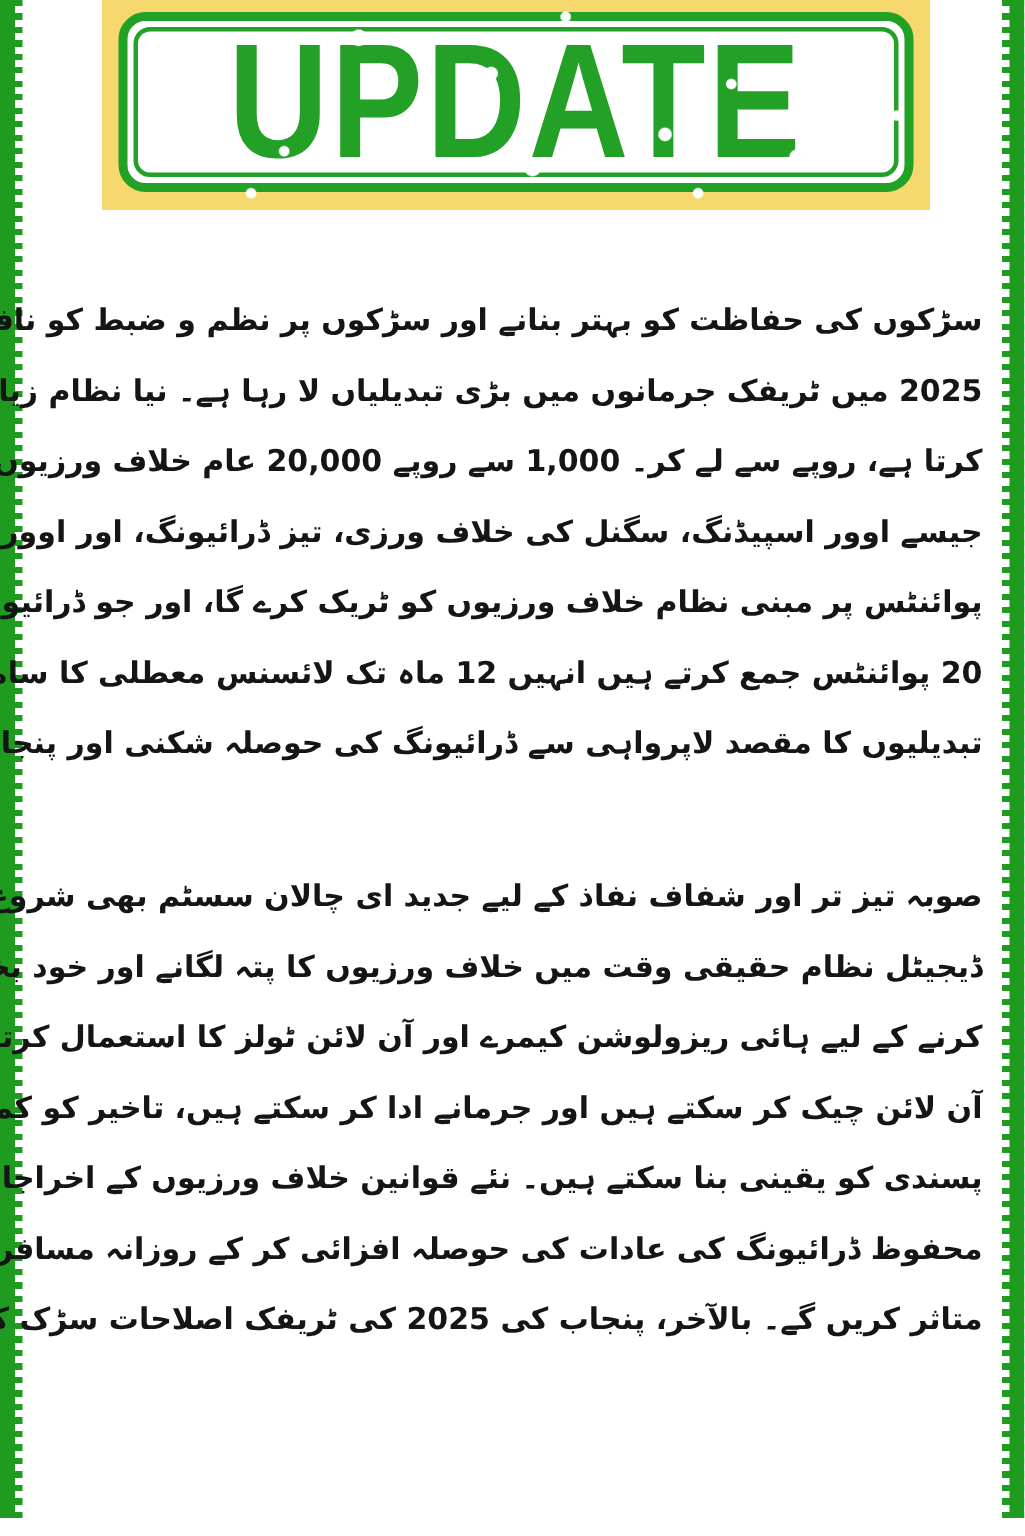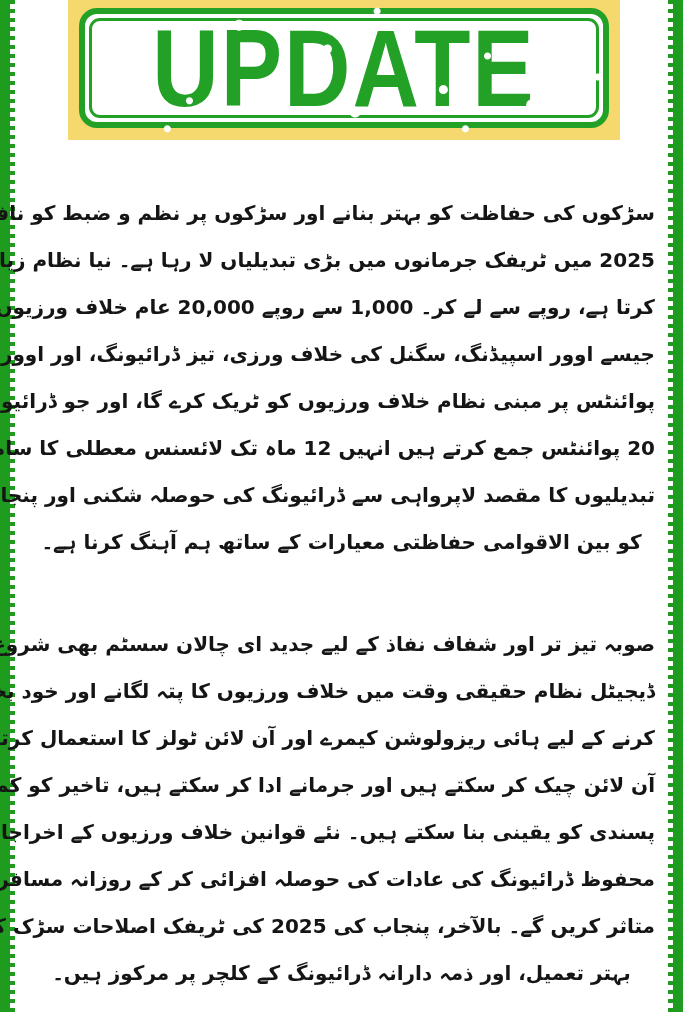--- a/index.html
+++ b/index.html
@@ -132,27 +132,25 @@
 
   <div class="article">
     <div class="para">
       <div class="text-line">سڑکوں کی حفاظت کو بہتر بنانے اور سڑکوں پر نظم و ضبط کو نافذ کرنے کے لیے پنجاب</div>
       <div class="text-line">2025 میں ٹریفک جرمانوں میں بڑی تبدیلیاں لا رہا ہے۔ نیا نظام زیادہ جرمانے عائد</div>
       <div class="text-line">کرتا ہے، روپے سے لے کر۔ 1,000 سے روپے 20,000 عام خلاف ورزیوں</div>
       <div class="text-line">جیسے اوور اسپیڈنگ، سگنل کی خلاف ورزی، تیز ڈرائیونگ، اور اوور لوڈنگ گاڑیاں۔</div>
       <div class="text-line">پوائنٹس پر مبنی نظام خلاف ورزیوں کو ٹریک کرے گا، اور جو ڈرائیور ایک سال میں</div>
       <div class="text-line">20 پوائنٹس جمع کرتے ہیں انہیں 12 ماہ تک لائسنس معطلی کا سامنا کرنا پڑ سکتا ہے۔</div>
       <div class="text-line">تبدیلیوں کا مقصد لاپرواہی سے ڈرائیونگ کی حوصلہ شکنی اور پنجاب کے ٹریفک قوانین</div>
-      <div class="text-line">کو بین الاقوامی حفاظتی معیارات کے ساتھ ہم آہنگ کرنا ہے۔</div>
     </div>
     <div class="para">
       <div class="text-line">صوبہ تیز تر اور شفاف نفاذ کے لیے جدید ای چالان سسٹم بھی شروع کر رہا ہے۔ یہ</div>
       <div class="text-line">ڈیجیٹل نظام حقیقی وقت میں خلاف ورزیوں کا پتہ لگانے اور خود بخود جرمانے جاری</div>
       <div class="text-line">کرنے کے لیے ہائی ریزولوشن کیمرے اور آن لائن ٹولز کا استعمال کرتا ہے۔ ڈرائیور</div>
       <div class="text-line">آن لائن چیک کر سکتے ہیں اور جرمانے ادا کر سکتے ہیں، تاخیر کو کم کر کے اور انصاف</div>
       <div class="text-line">پسندی کو یقینی بنا سکتے ہیں۔ نئے قوانین خلاف ورزیوں کے اخراجات میں اضافہ اور</div>
       <div class="text-line">محفوظ ڈرائیونگ کی عادات کی حوصلہ افزائی کر کے روزانہ مسافروں کو نمایاں طور پر</div>
       <div class="text-line">متاثر کریں گے۔ بالآخر، پنجاب کی 2025 کی ٹریفک اصلاحات سڑک کی حفاظت،</div>
-      <div class="text-line">بہتر تعمیل، اور ذمہ دارانہ ڈرائیونگ کے کلچر پر مرکوز ہیں۔</div>
     </div>
   </div>
 
 </div>
 
 </body></html>

